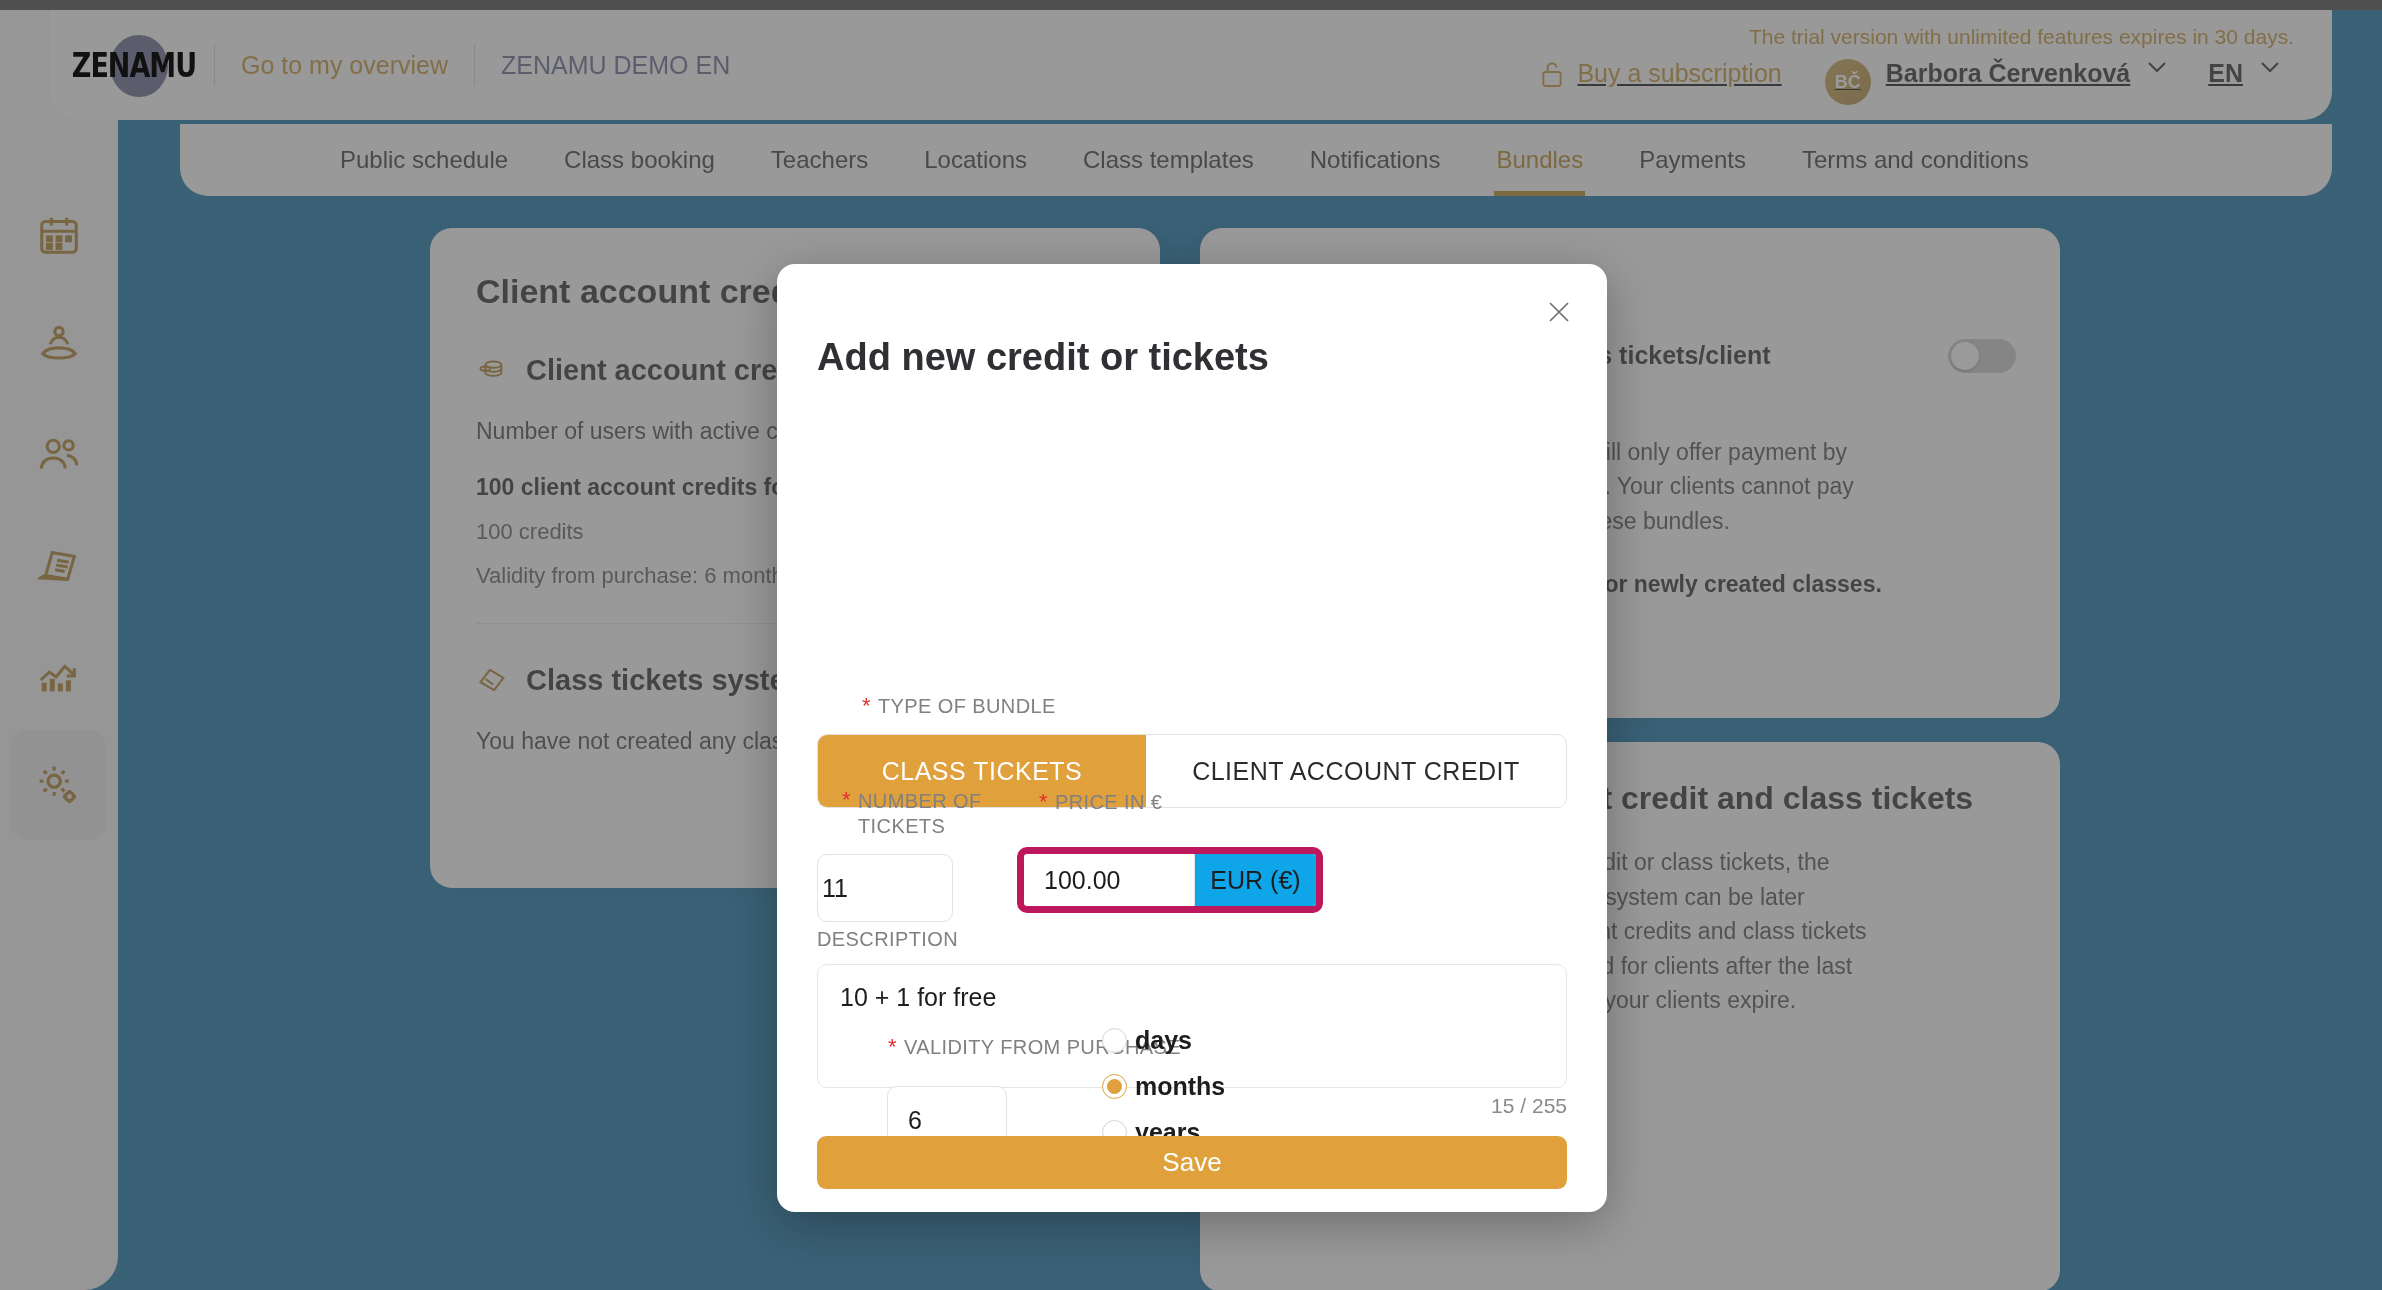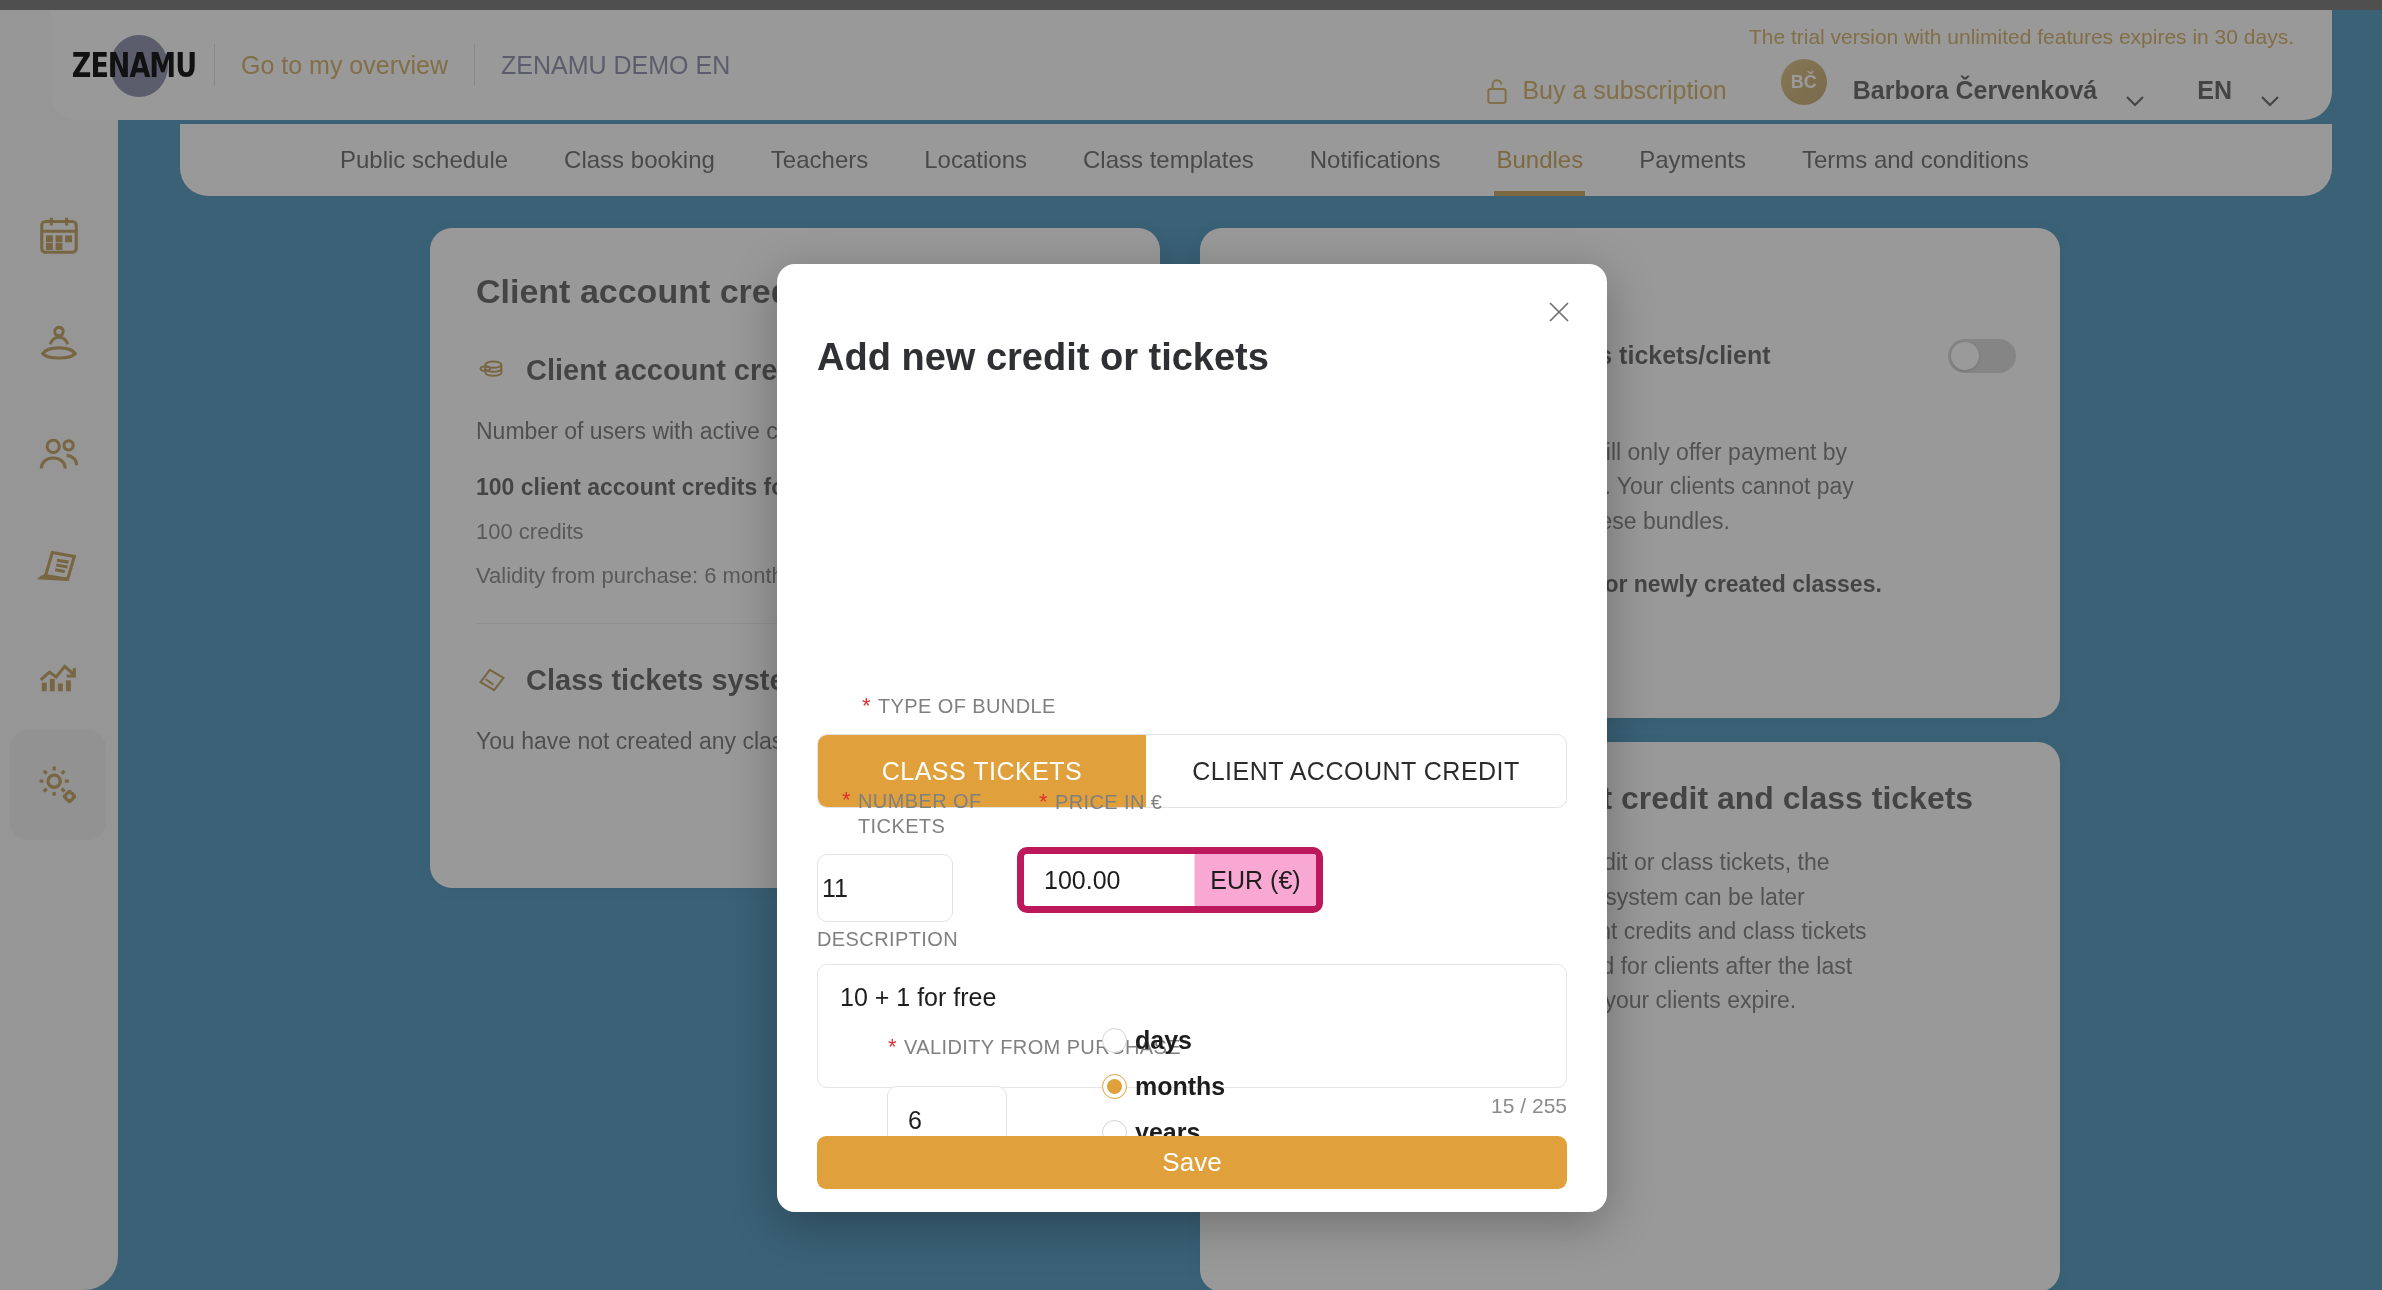--- a/index.html
+++ b/index.html
@@ -117,22 +117,23 @@
     align-items: flex-end;
     gap: 10px;
   }
   .trial {
     font-size: 21px;
     color: #c08b26;
     white-space: nowrap;
   }
   .hdr-row2 {
     display: flex;
-    align-items: flex-end;
-    gap: 12px;
+    align-items: flex-start;
+    gap: 1px;
+    text-decoration: underline;
   }
   .buysub {
     display: flex; align-items: center; gap: 12px;
     font-size: 25px; color: #c08b26; white-space: nowrap;
     margin-right: 42px;
   }
   .lock-ic { width: 26px; height: 28px; display:block; }
   .avatar {
     width: 46px; height: 46px;
     border-radius: 50%;
@@ -349,21 +350,21 @@
     background: #fff;
   }
   .pr-val {
     flex: 1;
     display: flex; align-items: center;
     padding-left: 20px;
     font-size: 25px; color: #1d1d1d;
   }
   .pr-cur {
     width: 122px;
-    background: #f9a8d4;
+    background: #0ea5e9;
     border-left: 1px solid #e2e2e2;
     display: flex; align-items: center; justify-content: center;
     font-size: 25px; color: #1d1d1d;
     cursor: pointer;
   }
 
   
   .desc-label { position: absolute; left: 40px; top: 664px; }
   .desc-box {
     position: absolute;

